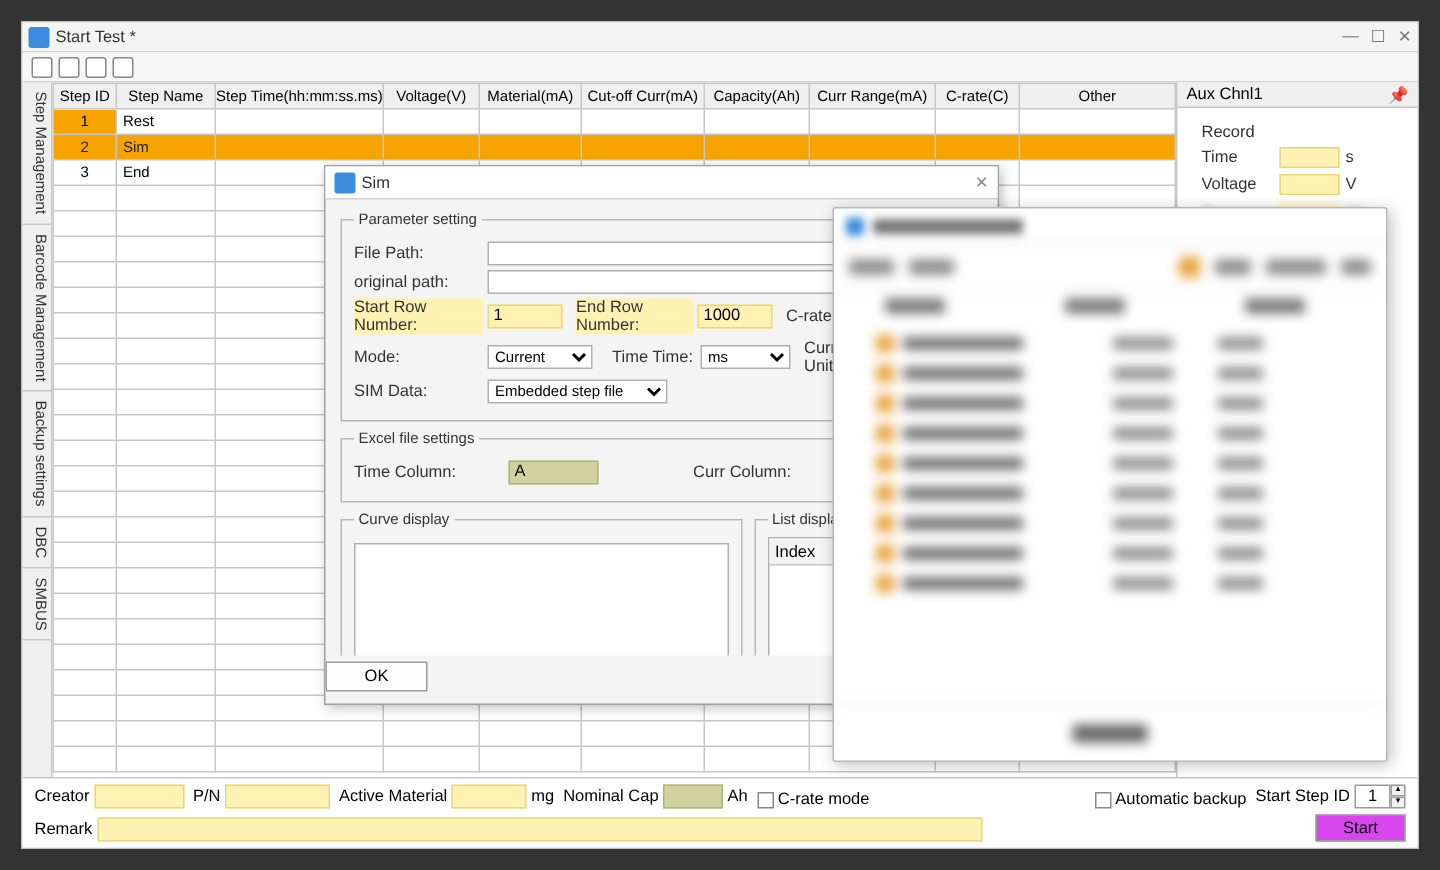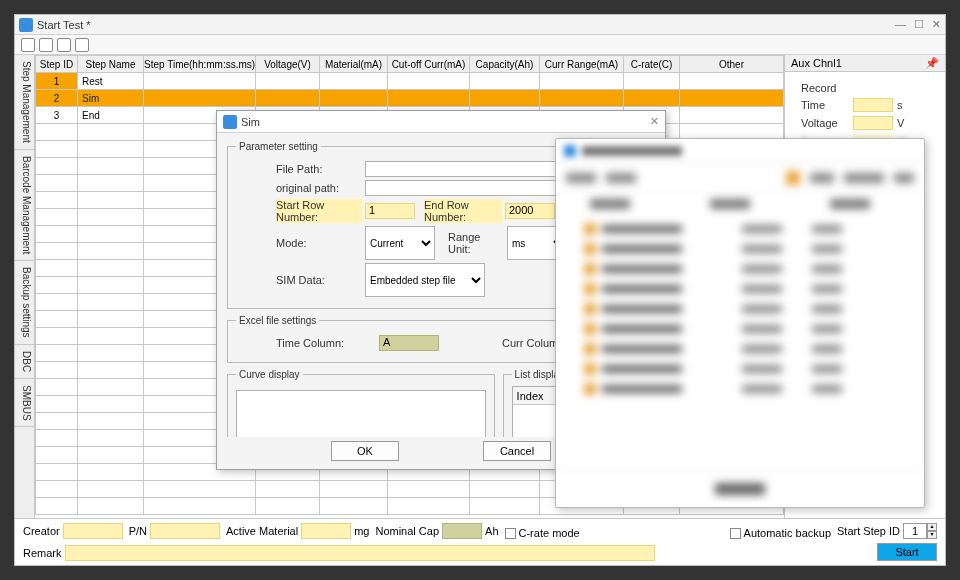--- a/index.html
+++ b/index.html
@@ -28,43 +28,43 @@
 .aux-body { flex: 1; padding: 6px 8px; font-size: 10px; color: #333; }
 .aux-body .lbl { display: flex; align-items: center; margin: 4px 0; }
 .aux-body .lbl .k { width: 60px; padding-left: 8px; }
 .aux-body .lbl .v { width: 40px; height: 14px; background: #fff2b3; border: 1px solid #e5d87a; }
 .aux-body .lbl .u { width: 16px; padding-left: 4px; }
 .aux-body .blur { filter: blur(2px); opacity: .6; }
 .bottombar { border-top: 1px solid #c7c7c7; background: #fff; padding: 4px 8px; display: flex; flex-wrap: wrap; align-items: center; gap: 4px; font-size: 10px; }
 .bb-field { display: flex; align-items: center; gap: 3px; }
 .bb-input { background: #fff2b3; border: 1px solid #e5d87a; height: 16px; }
 .bb-row { display: flex; width: 100%; align-items: flex-end; gap: 6px; }
-.startbtn { margin-left: auto; width: 60px; height: 18px; background: #0ea5e9; border: 1px solid #999; cursor: pointer; text-align: center; line-height: 16px; }
+.startbtn { margin-left: auto; width: 60px; height: 18px; background: #d946ef; border: 1px solid #999; cursor: pointer; text-align: center; line-height: 16px; }
 .checkbox { width: 11px; height: 11px; border: 1px solid #888; background: #fff; display: inline-block; }
 .stepper { display: inline-flex; align-items: center; }
 .stepper input { width: 24px; height: 16px; border: 1px solid #999; text-align: center; background: #fff; }
 .stepper .arrows { display: flex; flex-direction: column; }
 .stepper .arrows span { width: 10px; height: 8px; border: 1px solid #999; font-size: 6px; line-height: 5px; text-align: center; background: #efefef; }
 
 .dialog { position: absolute; left: 216px; top: 110px; width: 450px; height: 360px; background: #f4f4f4; border: 1px solid #a0a0a0; box-shadow: 2px 2px 8px rgba(0,0,0,.25); display: flex; flex-direction: column; z-index: 5; }
 .dialog .dtitle { height: 22px; background: #fff; display: flex; align-items: center; padding: 0 6px; border-bottom: 1px solid #d0d0d0; }
 .dialog .dtitle .icon { width: 14px; height: 14px; background: #3a8dde; border-radius: 2px; margin-right: 4px; }
 .dialog .dtitle .t { flex: 1; color: #333; }
 .dialog .dtitle .x { color: #888; cursor: pointer; }
 .dialog .dbody { flex: 1; padding: 8px 10px; overflow: hidden; }
 fieldset { border: 1px solid #b8b8b8; padding: 6px 8px 8px; margin-bottom: 6px; font-size: 10px; }
 legend { font-size: 10px; color: #333; padding: 0 3px; }
 .frow { display: flex; align-items: center; margin: 3px 0; gap: 3px; }
-.flabel { width: 86px; color: #333; text-align: left; margin-left: 40px; }
+.flabel { width: 86px; color: #333; text-align: left; }
 .flabel.hl, .finput.hl { background: #fff2b3; }
 .finput { height: 16px; border: 1px solid #b0b0b0; background: #fff; padding: 0 3px; }
 .finput.y { background: #fff2b3; border-color: #e5d87a; }
 .finput.g { background: #cfd19e; border-color: #b2b477; }
-.fselect { height: 34px; border: 1px solid #b0b0b0; background: #fff; font-size: 10px; }
-.dialog-buttons { display: flex; justify-content: center; gap: 84px; padding: 4px 0 8px; }
+.fselect { height: 16px; border: 1px solid #b0b0b0; background: #fff; font-size: 10px; }
+.dialog-buttons { display: flex; justify-content: space-between; gap: 84px; padding: 4px 0 8px; }
 .dialog-buttons button { width: 68px; height: 20px; background: #fdfdfd; border: 1px solid #999; cursor: pointer; font-size: 11px; }
 
 .floatpanel { position: absolute; left: 555px; top: 138px; width: 370px; height: 370px; background: #fff; border: 1px solid #b8b8b8; box-shadow: 2px 2px 10px rgba(0,0,0,.25); z-index: 6; border-radius: 2px; overflow: hidden; }
 .floatpanel .fptitle { height: 24px; display: flex; align-items: center; padding: 0 8px; filter: blur(3px); border-bottom: 1px solid #e0e0e0; }
 .floatpanel .fptitle .sq { width: 12px; height: 12px; background: #3a8dde; border-radius: 2px; margin-right: 6px; }
 .floatpanel .fptoolbar { height: 30px; display: flex; align-items: center; gap: 10px; padding: 0 10px; filter: blur(4px); border-bottom: 1px solid #eee; }
 .floatpanel .fptoolbar .o { width: 14px; height: 14px; background: #e8a33d; border-radius: 2px; }
 .floatpanel .fptoolbar .g { width: 30px; height: 10px; background: #888; border-radius: 2px; }
 .floatpanel .fpcols { height: 18px; display: flex; padding: 0 10px 0 34px; gap: 80px; filter: blur(4px); margin-top: 6px; }
 .floatpanel .fpcols .c { width: 40px; height: 10px; background: #777; border-radius: 2px; }
@@ -548,27 +548,27 @@
           <div class="finput" style="flex:1"></div>
         </div>
       <div class="frow">
           <span class="flabel">original path:</span>
           <div class="finput" style="flex:1"></div>
         </div>
       <div class="frow">
         <span class="flabel hl">Start Row Number:</span>
           <div class="finput y" style="width:50px">1</div>
         <span class="flabel hl" style="width:78px;margin-left:6px">End Row Number:</span>
-          <div class="finput y" style="width:50px">2000</div>
+          <div class="finput y" style="width:50px">1000</div>
         <span class="flabel" style="width:40px;margin-left:6px">C-rate:</span>
       </div>
       <div class="frow">
         <span class="flabel">Mode:</span>
           <select class="fselect" style="width:70px"><option>Current</option></select>
-        <span class="flabel" style="width:56px;margin-left:10px">Range Unit:</span>
+        <span class="flabel" style="width:56px;margin-left:10px">Time Time:</span>
           <select class="fselect" style="width:60px"><option>ms</option></select>
         <span class="flabel" style="width:44px;margin-left:6px">Curr Unit:</span>
       </div>
       <div class="frow">
         <span class="flabel">SIM Data:</span>
           <select class="fselect" style="width:120px"><option>Embedded step file</option></select>
       </div>
     </fieldset>
 
     <fieldset>

